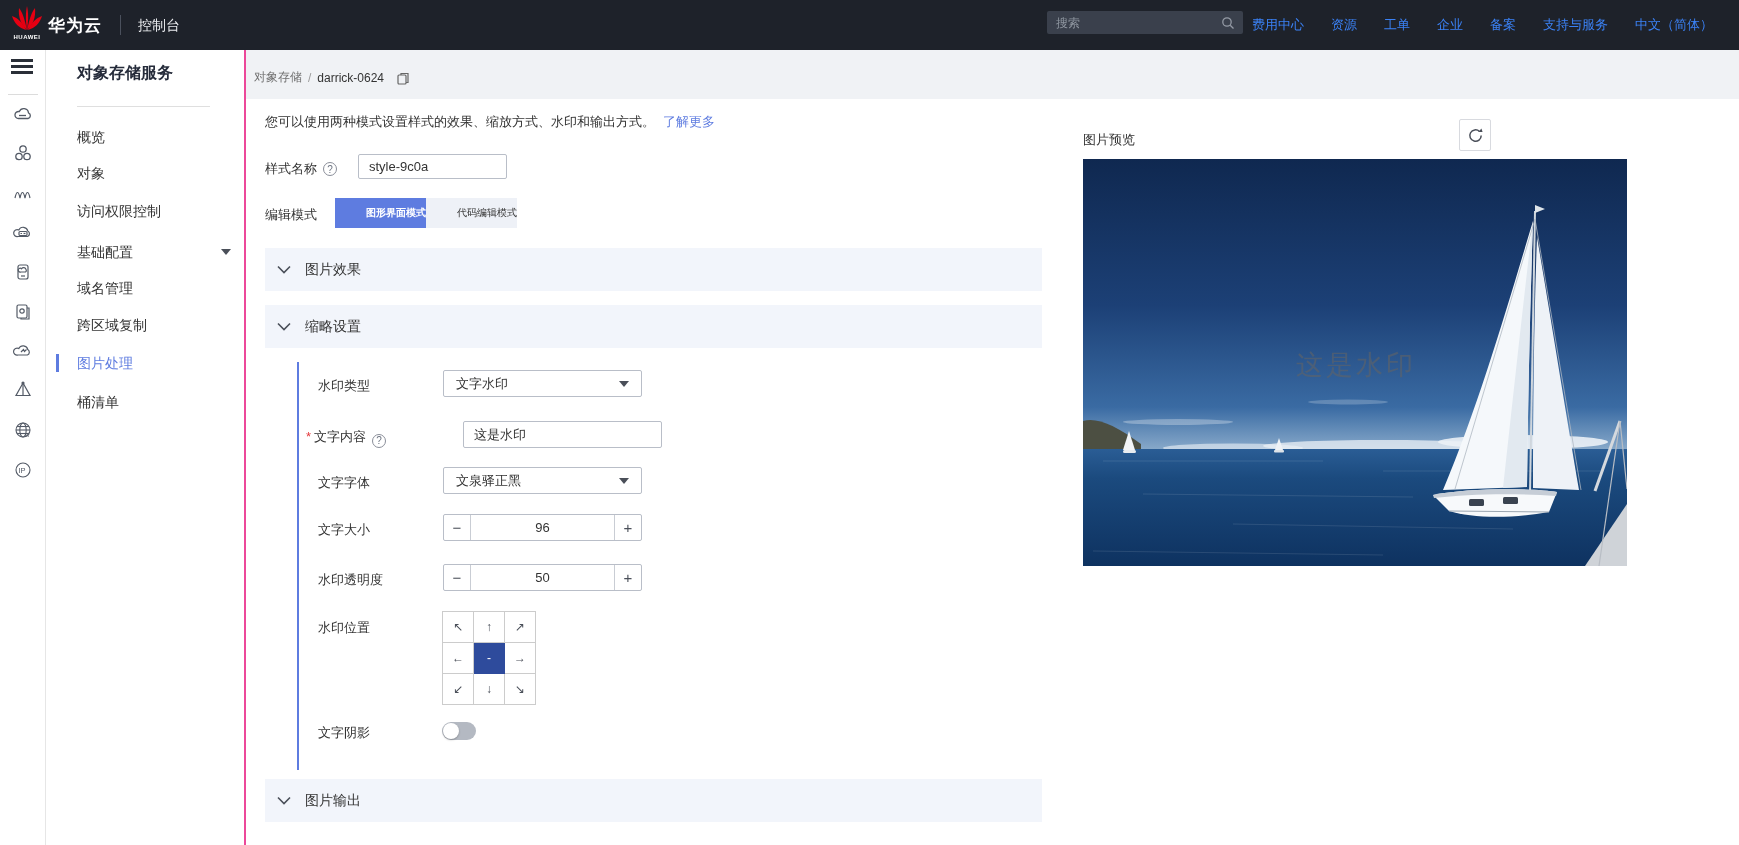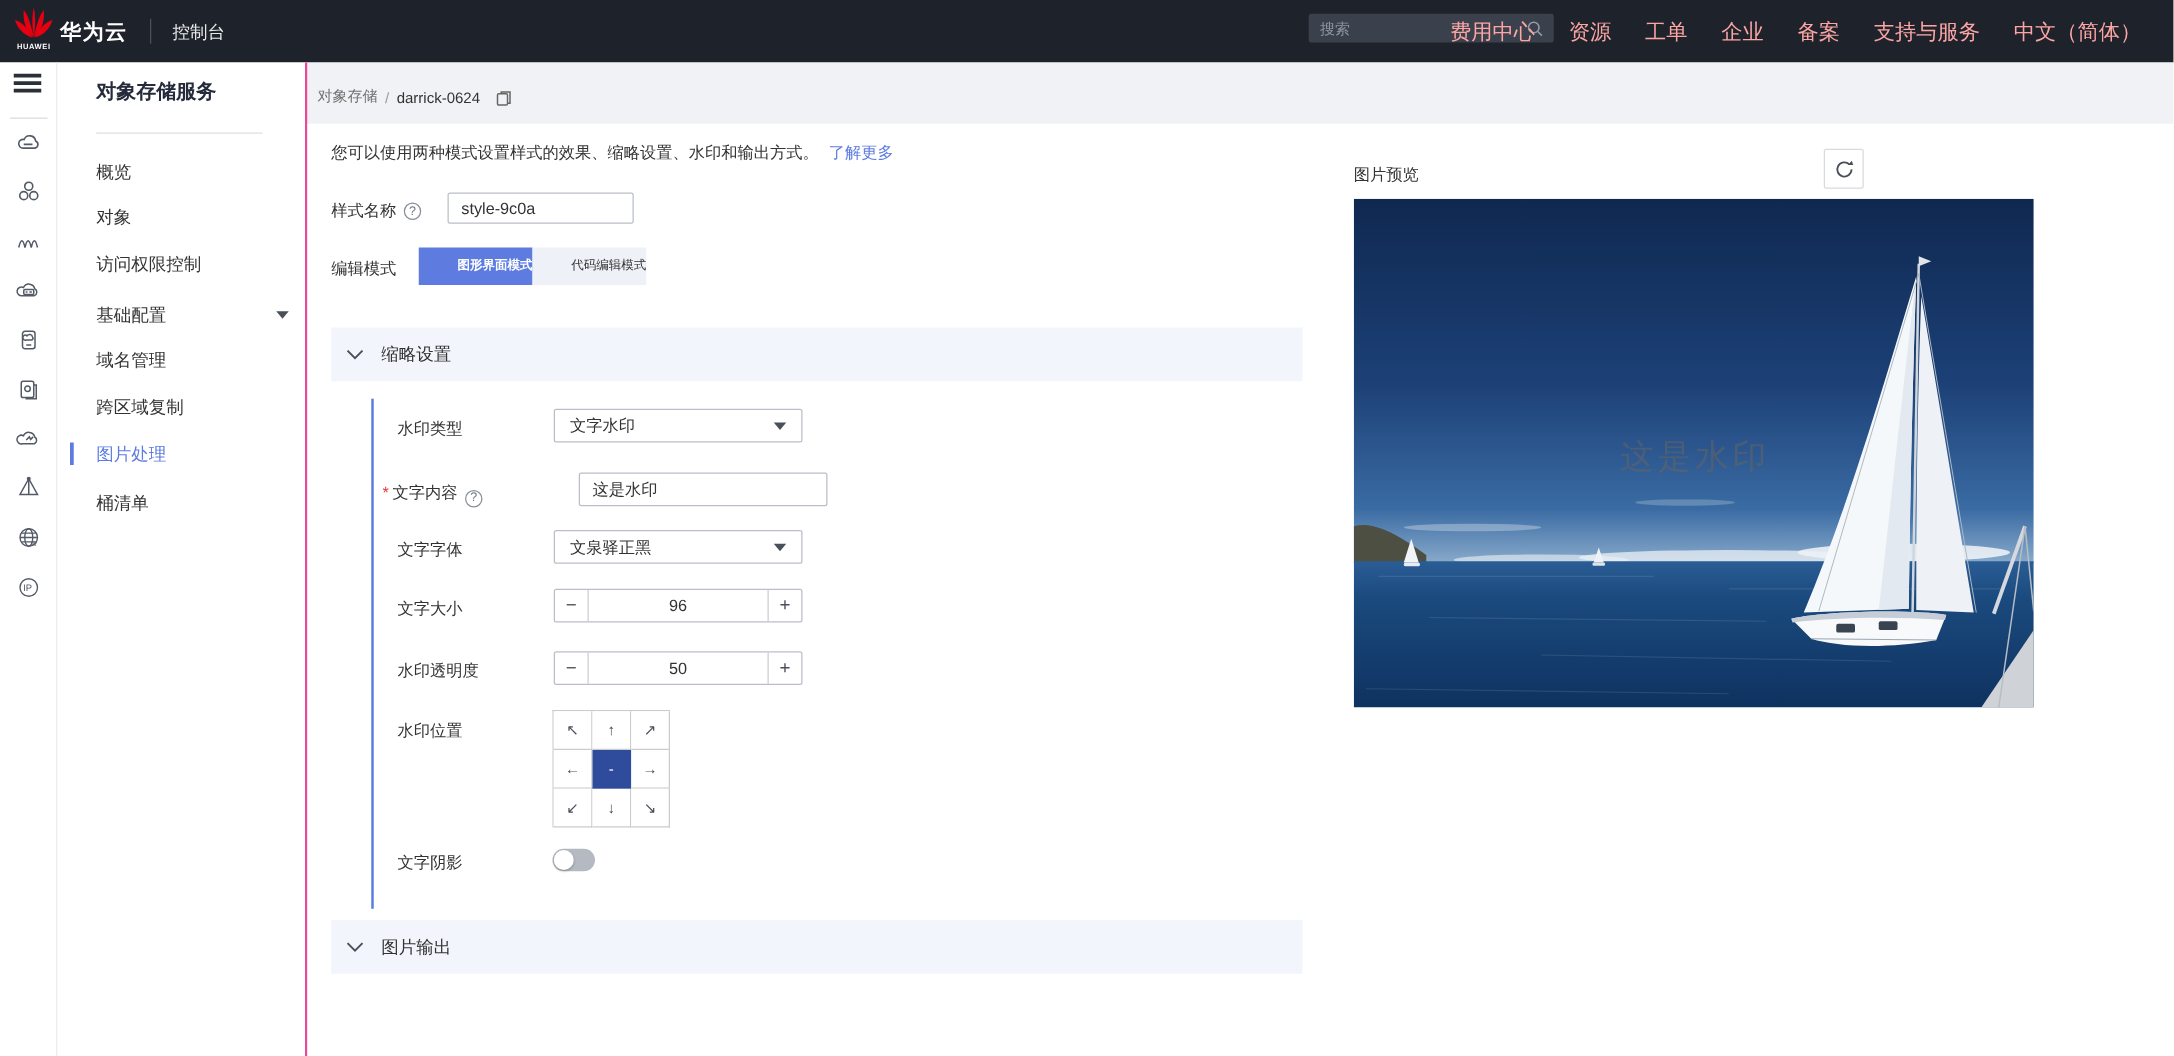--- a/index.html
+++ b/index.html
@@ -10,21 +10,21 @@
   .logo{position:absolute;left:10px;top:5px;width:34px;height:40px;text-align:center;}
   .logo .hw{display:block;font-size:6px;font-weight:bold;color:#fff;letter-spacing:.5px;margin-top:-1px;}
   .brand{position:absolute;left:48px;top:14px;font-size:17px;font-weight:bold;color:#fff;letter-spacing:1px;}
   .tb-div{position:absolute;left:120px;top:15px;width:1px;height:20px;background:#4a505c;}
   .console{position:absolute;left:138px;top:17px;font-size:14px;color:#e8eaed;}
   .search{position:absolute;left:1047px;top:11px;width:196px;height:23px;background:#3a404c;border-radius:2px;display:flex;align-items:center;}
   .search input{flex:1;background:transparent;border:none;outline:none;color:#c9ced6;font-size:12px;padding:0 6px 0 9px;font-family:inherit;}
   .search input::placeholder{color:#8e959f;}
   .search .mag{margin-right:8px;display:flex;}
   .tb-menu{position:absolute;right:26px;top:0;height:50px;display:flex;align-items:center;gap:27px;}
-  .tb-menu span{font-size:17px;color:#fca5a5;cursor:pointer;white-space:nowrap;}
+  .tb-menu span{font-size:13px;color:#3b82f6;cursor:pointer;white-space:nowrap;}
 
   
   .rail{position:absolute;left:0;top:50px;width:46px;height:795px;background:#fff;border-right:1px solid #e6e6e6;box-sizing:border-box;}
   .burger{position:absolute;left:11px;top:9px;width:22px;height:15px;cursor:pointer;}
   .burger i{display:block;height:2.5px;background:#2a2f38;margin-bottom:3.5px;}
   .rail-div{position:absolute;left:8px;top:44px;width:30px;height:1px;background:#dcdcdc;}
   .rail-ic{position:absolute;left:12px;width:22px;height:22px;cursor:pointer;color:#535a66;}
 
   
   .sidenav{position:absolute;left:46px;top:50px;width:200px;height:795px;background:#fff;border-right:2px solid #ec4899;box-sizing:border-box;}
@@ -215,38 +215,46 @@
       <span class="copy-ic">
         <svg width="14" height="14" viewBox="0 0 14 14" fill="none" stroke="#666" stroke-width="1.2">
             <rect x="2" y="4" width="8" height="9" rx="1"></rect>
             <path d="M5 4 V2.5 h7 v9 h-2"></path>
           </svg>
       </span>
     </div>
 
     <div class="card">
       <div class="intro">
-        <span>您可以使用两种模式设置样式的效果、缩略设置、水印和输出方式。</span><a>了解更多</a>
+        <span>您可以使用两种模式设置样式的效果、缩放方式、水印和输出方式。</span><a>了解更多</a>
       </div>
 
       <div class="fieldrow" style="top:61px">
         <span class="flabel">样式名称</span>
         <span class="help">?</span>
       </div>
       <input class="txtinput" style="left: 92px; top: 55px; width: 149px;" value="style-9c0a">
 
       <div class="fieldrow" style="top:107px">
         <span class="flabel">编辑模式</span>
       </div>
       <div class="tabs" style="top:99px">
         <div class="tab on">图形界面模式</div>
         <div class="tab off">代码编辑模式</div>
       </div>
 
       <div class="sections">
+        <div class="sec-h">
+          <span class="chev">
+              <svg width="14" height="9" viewBox="0 0 14 9" fill="none" stroke="#4a4f59" stroke-width="1.6">
+                <polyline points="1,1.5 7,7.5 13,1.5"></polyline>
+              </svg>
+            </span>
+          <span class="sec-t">图片效果</span>
+        </div>
         <div style="height:14px"></div>
         <div class="sec-h">
           <span class="chev">
               <svg width="14" height="9" viewBox="0 0 14 9" fill="none" stroke="#4a4f59" stroke-width="1.6">
                 <polyline points="1,1.5 7,7.5 13,1.5"></polyline>
               </svg>
             </span>
           <span class="sec-t">缩略设置</span>
         </div>
         <div style="height:14px"></div>

